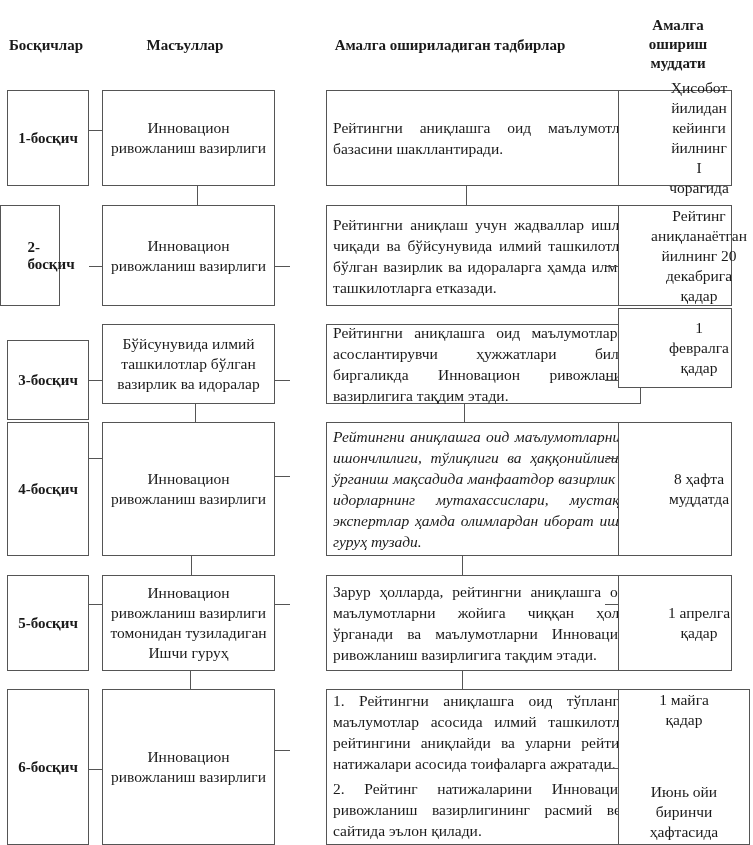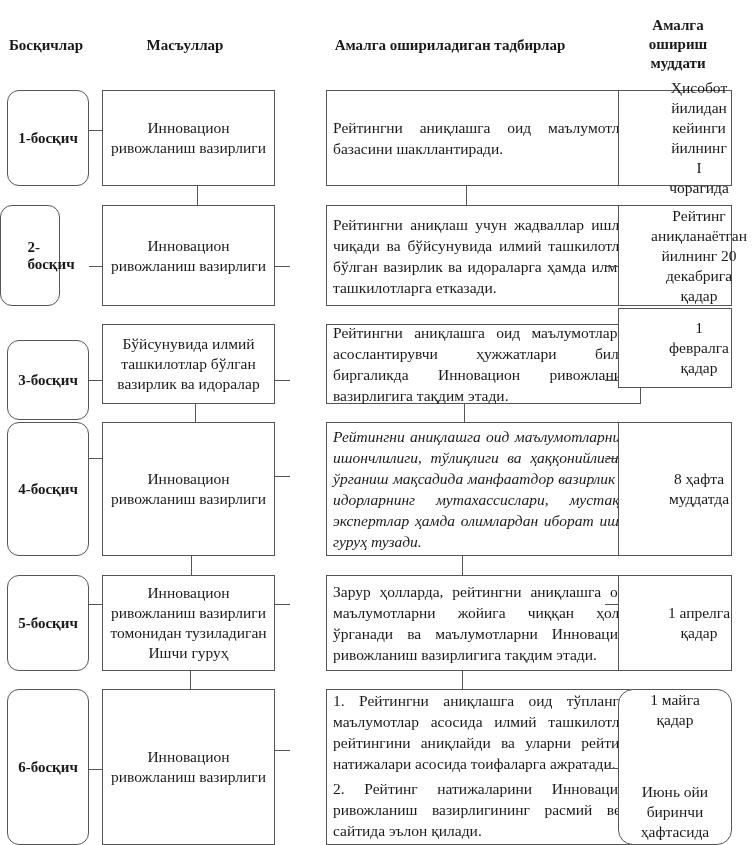--- a/index.html
+++ b/index.html
@@ -1,21 +1,21 @@
 <!DOCTYPE html>
 <html><head>
 <meta charset="utf-8">
 <style>
   html, body { margin: 0; padding: 0; background: #ffffff; }
   body { width: 753px; height: 845px; position: relative; overflow: hidden;
          font-family: "Liberation Serif", "DejaVu Serif", serif; color: #1a1a1a; }
   .hdr { position: absolute; font-weight: bold; font-size: 15px; text-align: center; line-height: 19px; }
   .box { position: absolute; box-sizing: border-box; border: 1.3px solid #555; background: #fff;
          display: flex; align-items: center; justify-content: center; }
-  .stage { font-weight: bold; font-size: 15px; border-radius: 12px; }
+  .stage { font-weight: bold; font-size: 15px; }
   .resp { font-size: 15.5px; text-align: center; line-height: 20px; padding: 0 4px; }
   .act { font-size: 15.5px; text-align: justify; text-align-last: left; line-height: 21px;
          padding: 0 6px; justify-content: flex-start; margin-left: 36px; }
   .act > span { display: block; width: 100%; }
   .term { font-size: 15.5px; text-align: center; line-height: 20px; padding-left: 48px; }
   .term6 { flex-direction: column; justify-content: space-between; padding: 0 0 2px 0; }
   .hline { position: absolute; height: 0; border-top: 1.3px solid #555; }
   .vline { position: absolute; width: 0; border-left: 1.3px solid #555; }
   .num-item { display: block; margin-bottom: 4px; }
 </style>
@@ -97,21 +97,21 @@
   </div>
 <div class="box resp" style="left:102px; top:689px; width:173px; height:156px;">
     <span>Инновацион ривожланиш вазирлиги</span>
   </div>
 <div class="box act" style="left:290px; top:689px; width:315px; height:156px;">
   <span>
     <span class="num-item">1. Рейтингни аниқлашга оид тўпланган маълумотлар асосида илмий ташкилотлар рейтингини аниқлайди ва уларни рейтинг натижалари асосида тоифаларга ажратади.</span>
     <span class="num-item">2. Рейтинг натижаларини Инновацион ривожланиш вазирлигининг расмий веб-сайтида эълон қилади.</span>
   </span>
 </div>
-<div class="box term term6" style="left:618px; top:689px; width:114px; height:156px;border-radius:15px;">
+<div class="box term term6" style="left:618px; top:689px; width:132px; height:156px;">
   <span style="padding:0 20px;">1 майга қадар</span>
   <span style="padding:0 6px;">Июнь ойи биринчи ҳафтасида</span>
 </div>
 
 <div class="hline" style="left:89px; top:130px; width:13px;"></div>
 <div class="hline" style="left:89px; top:266px; width:13px;"></div>
 <div class="hline" style="left:89px; top:380px; width:13px;"></div>
 <div class="hline" style="left:89px; top:458px; width:13px;"></div>
 <div class="hline" style="left:89px; top:604px; width:13px;"></div>
 <div class="hline" style="left:89px; top:769px; width:13px;"></div>

